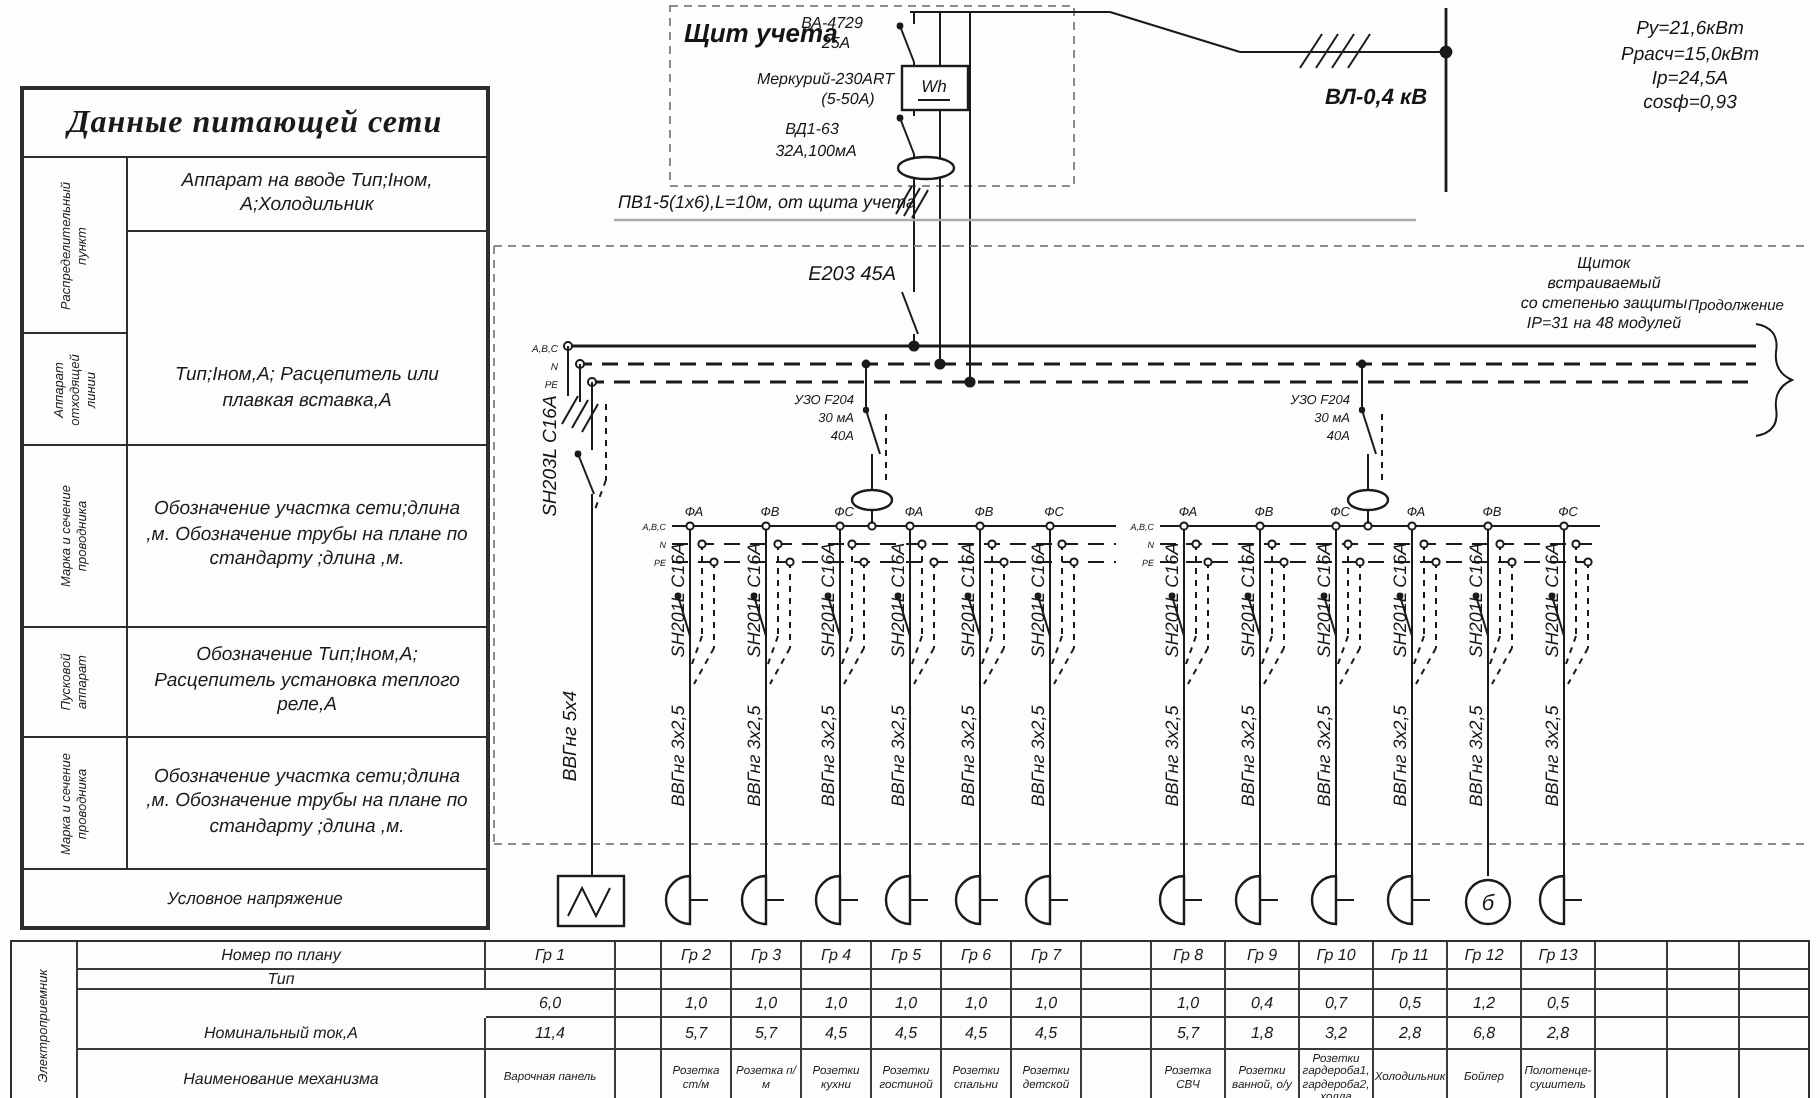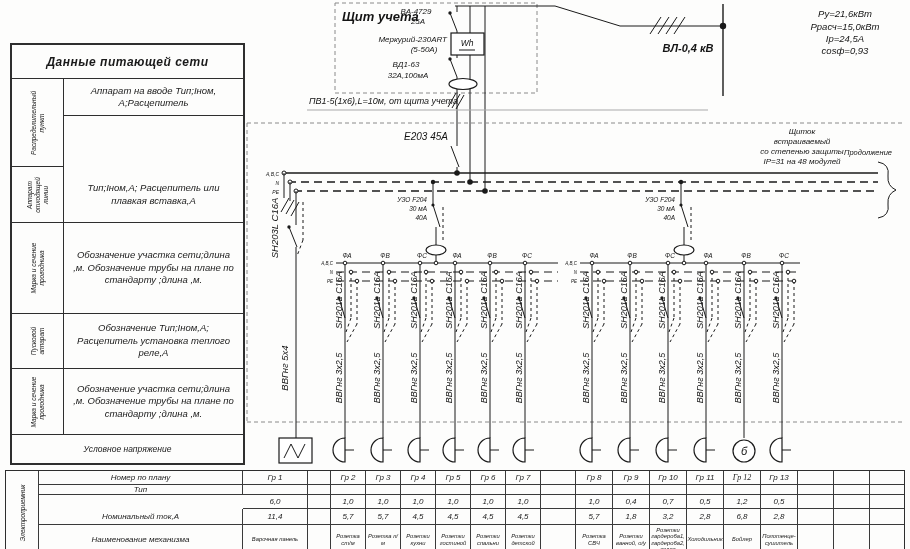--- a/index.html
+++ b/index.html
@@ -16,21 +16,21 @@
   .dot{fill:#1a1a1a;stroke:none}
   .blob{fill:#1a1a1a;stroke:none}
   .sym{fill:#fff;stroke:#1a1a1a;stroke-width:1.2}
   .gray{stroke:#aaa;stroke-width:1.2}
 
   
   #left-table{position:absolute;left:10px;top:43px;width:235px;height:422px;box-sizing:border-box;
     border:2px solid #2e2e2e;display:grid;grid-template-columns:52px 1fr;
     grid-template-rows:34px 37px 51px 56px 91px 55px 66px 1fr;font-style:italic;background:transparent;}
   .lt-header{grid-column:1/3;grid-row:1;display:flex;align-items:center;justify-content:center;
-    font-size:12px;font-weight:bold;border-bottom:1.4px solid #2e2e2e;letter-spacing:.5px;}
+    font-size:16px;font-weight:bold;border-bottom:1.4px solid #2e2e2e;letter-spacing:.5px;font-family:Liberation Serif, serif;}
   .vcell{position:relative;border-right:1.4px solid #2e2e2e;border-bottom:1.4px solid #2e2e2e;}
   .vcell>span{position:absolute;left:50%;top:50%;transform:translate(-50%,-50%) rotate(-90deg);
     font-size:6.5px;line-height:1.2;text-align:center;}
   .vg1{grid-column:1;grid-row:2/4}.vg1>span{width:84px}
   .vg3{grid-column:1;grid-row:4}.vg3>span{width:52px}
   .vg4{grid-column:1;grid-row:5}.vg4>span{width:86px}
   .vg5{grid-column:1;grid-row:6}.vg5>span{width:52px}
   .vg6{grid-column:1;grid-row:7}.vg6>span{width:62px}
   .desc{grid-column:2;display:flex;align-items:center;justify-content:center;text-align:center;
     font-size:9.5px;line-height:1.3;padding:2px 8px;border-bottom:1.4px solid #2e2e2e;}
@@ -400,21 +400,21 @@
           <line x1="782" y1="450" x2="791" y2="450" class="w"></line>
         </g>
       </g>
 </svg>
 
 <div id="left-table">
   <div class="lt-header">Данные питающей сети</div>
   <div class="vcell vg1">
         <span>Распределительный пункт</span>
       </div>
-  <div class="desc dr0">Аппарат на вводе Тип;Iном, А;Расцепитель</div>
+  <div class="desc dr0">Аппарат на вводе Тип;Iном, А;Холодильник</div>
   <div class="vcell vg3">
         <span>Аппарат отходящей линии</span>
       </div>
   <div class="desc dr2">Тип;Iном,А; Расцепитель или плавкая вставка,А</div>
   <div class="vcell vg4">
         <span>Марка и сечение проводника</span>
       </div>
   <div class="desc dr3">Обозначение участка сети;длина ,м. Обозначение трубы на плане по стандарту ;длина ,м.</div>
   <div class="vcell vg5">
         <span>Пусковой аппарат</span>
@@ -438,21 +438,21 @@
       <div class="btc" style="grid-area: 1 / 6;">Гр 3</div>
       <div class="btc" style="grid-area: 1 / 7;">Гр 4</div>
       <div class="btc" style="grid-area: 1 / 8;">Гр 5</div>
       <div class="btc" style="grid-area: 1 / 9;">Гр 6</div>
       <div class="btc" style="grid-area: 1 / 10;">Гр 7</div>
       <div class="btc" style="grid-area: 1 / 11;"></div>
       <div class="btc" style="grid-area: 1 / 12;">Гр 8</div>
       <div class="btc" style="grid-area: 1 / 13;">Гр 9</div>
       <div class="btc" style="grid-area: 1 / 14;">Гр 10</div>
       <div class="btc" style="grid-area: 1 / 15;">Гр 11</div>
-      <div class="btc" style="grid-area: 1 / 16; font-family: Liberation Serif, serif;">Гр 12</div>
+      <div class="btc" style="grid-area: 1 / 16;">Гр 12</div>
       <div class="btc" style="grid-area: 1 / 17;">Гр 13</div>
       <div class="btc" style="grid-area: 1 / 18;"></div>
       <div class="btc" style="grid-area: 1 / 19;"></div>
       <div class="btc nr" style="grid-area: 1 / 20;"></div>
       <div class="btc" style="grid-area: 2 / 2;">Тип</div>
       <div class="btc" style="grid-area: 2 / 3;"></div>
       <div class="btc" style="grid-area: 2 / 4;"></div>
       <div class="btc" style="grid-area: 2 / 5;"></div>
       <div class="btc" style="grid-area: 2 / 6;"></div>
       <div class="btc" style="grid-area: 2 / 7;"></div>

